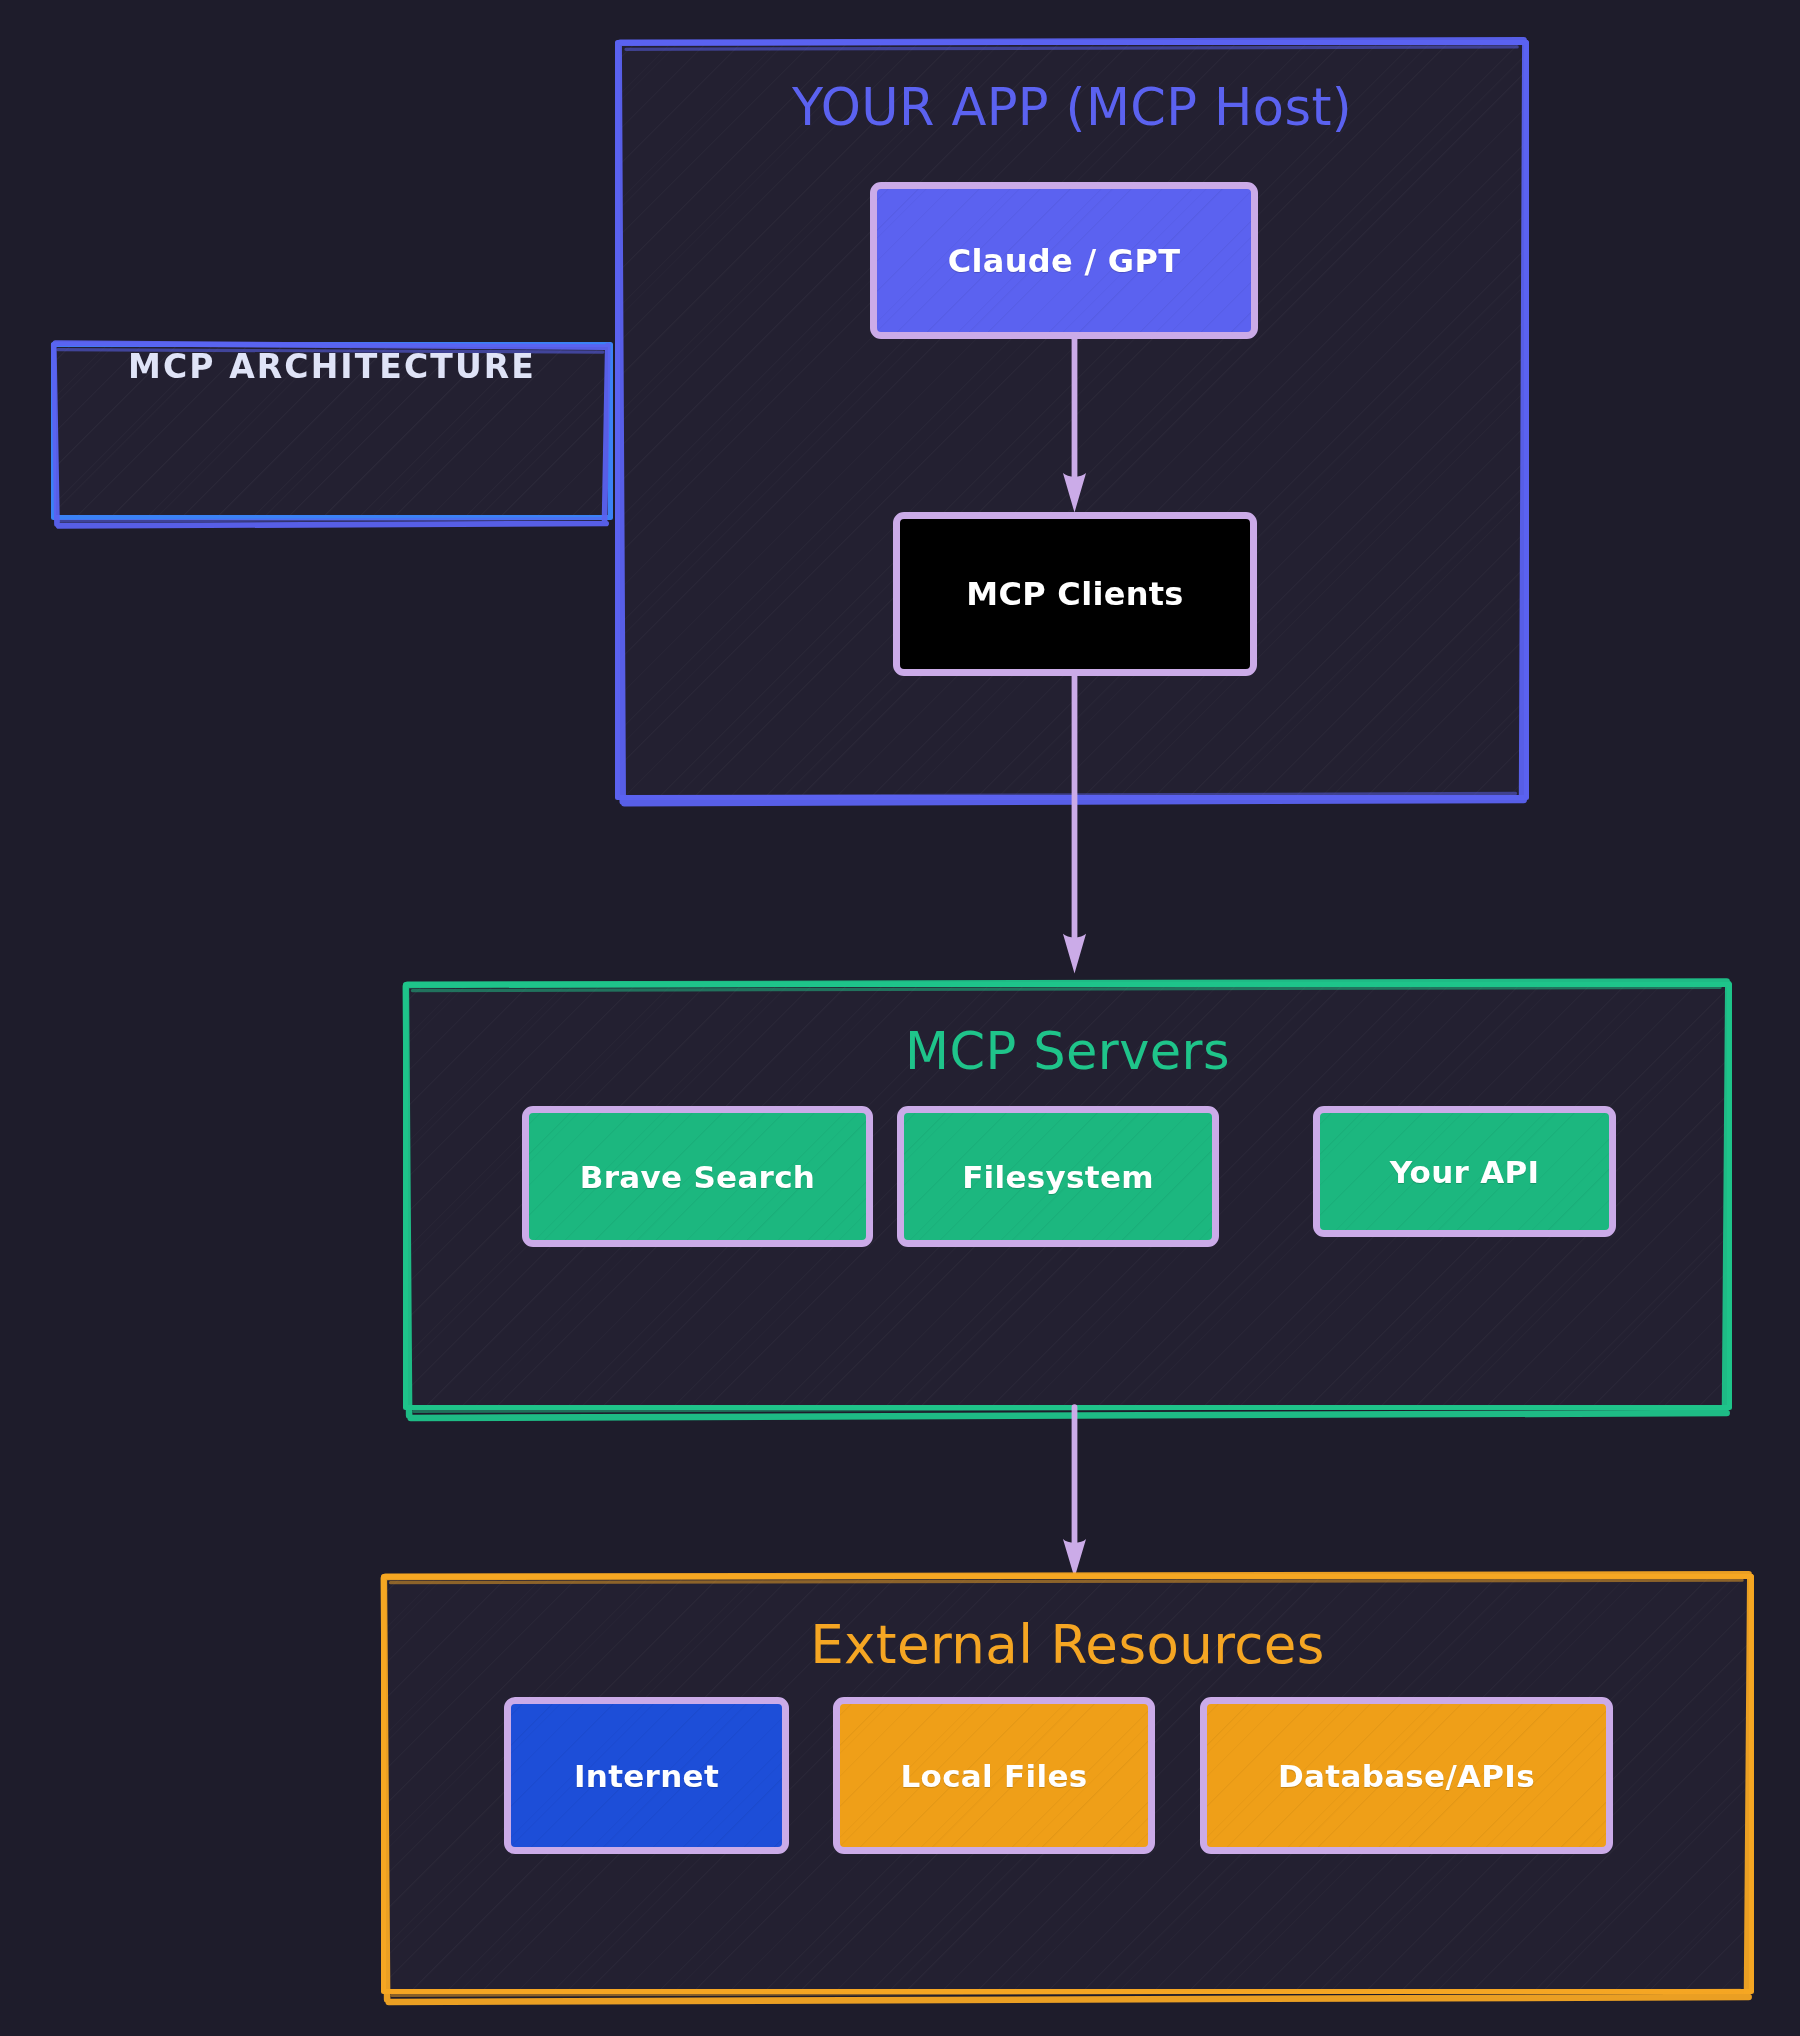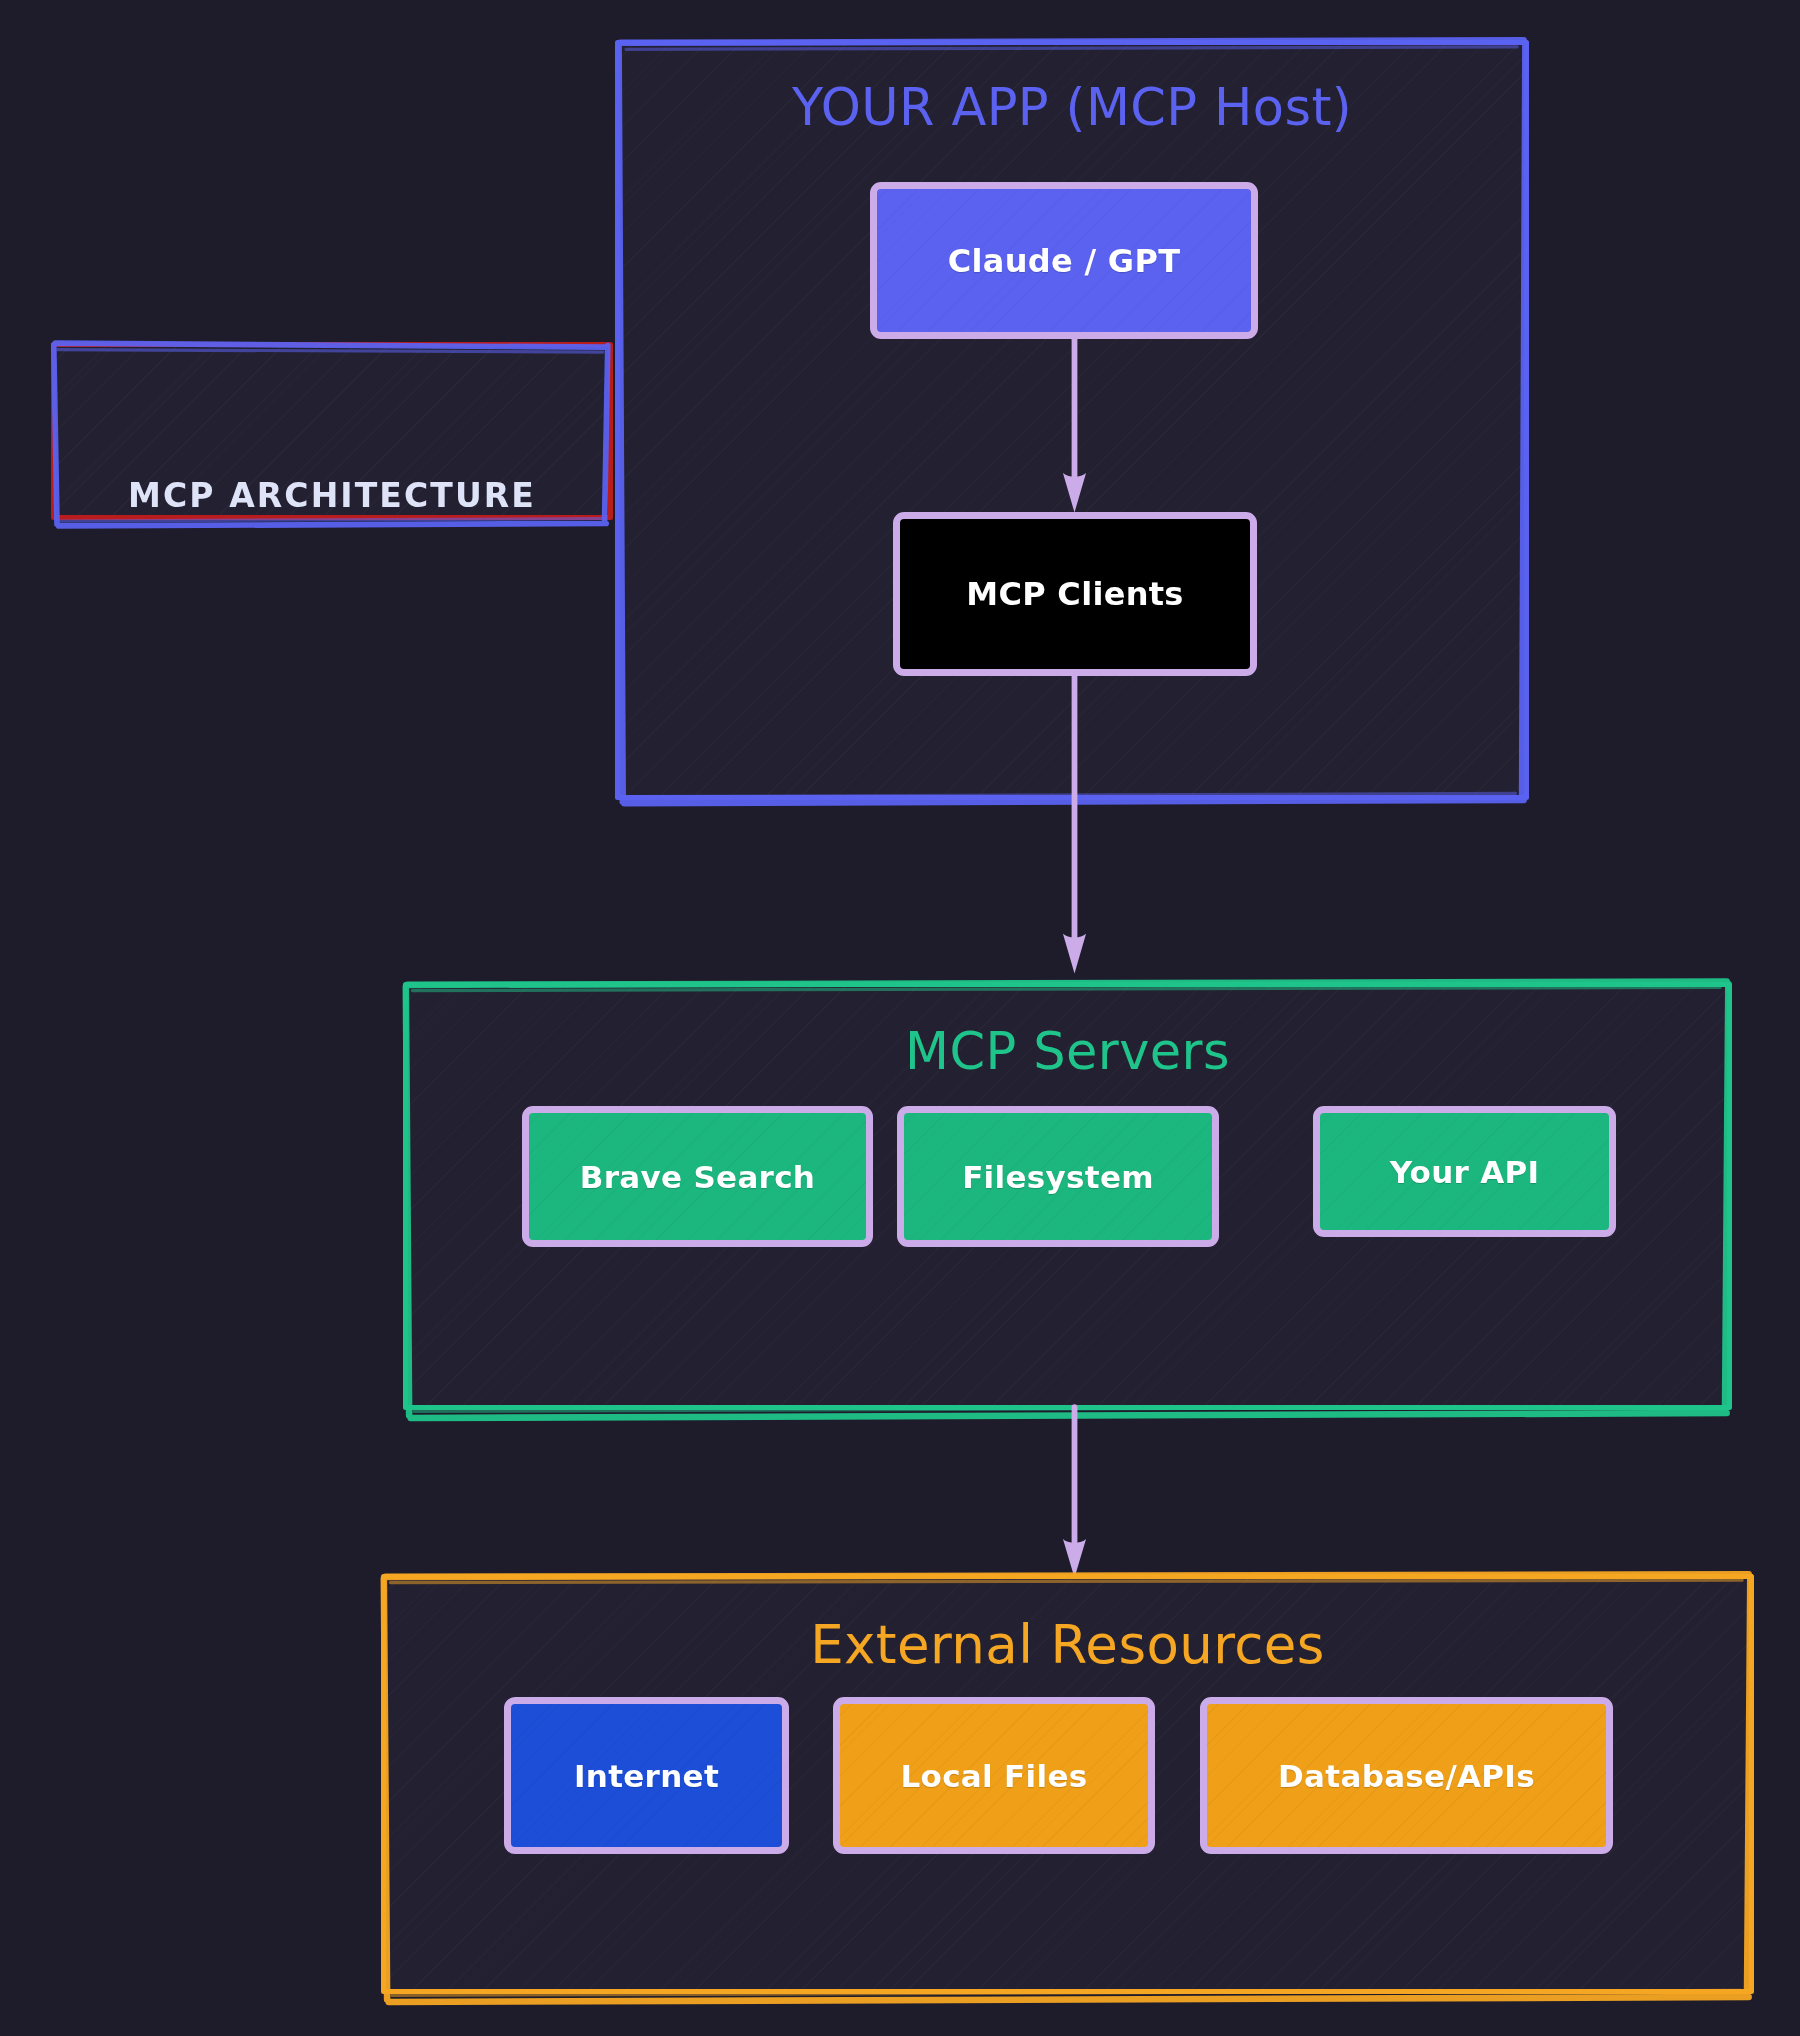--- a/index.html
+++ b/index.html
@@ -99,24 +99,24 @@
     text-align: center;
     white-space: nowrap;
     letter-spacing: 0.3px;
     text-shadow: 0 0.8px 0.8px rgba(0,0,0,.18);
   }
 
   
   .legend {
     position: absolute;
     background: #232031;
-    border: 5px solid #b91c1c;
+    border: 5px solid #3b82f6;
     border-radius: 2.5px;
     display: flex;
-    align-items: flex-end;
+    align-items: flex-start;
     justify-content: center;
   }
   .legend .label {
     position: relative;
     z-index: 3;
     color: #dfe3f7;
     font-weight: 700;
     letter-spacing: 2.1px;
   }
 

